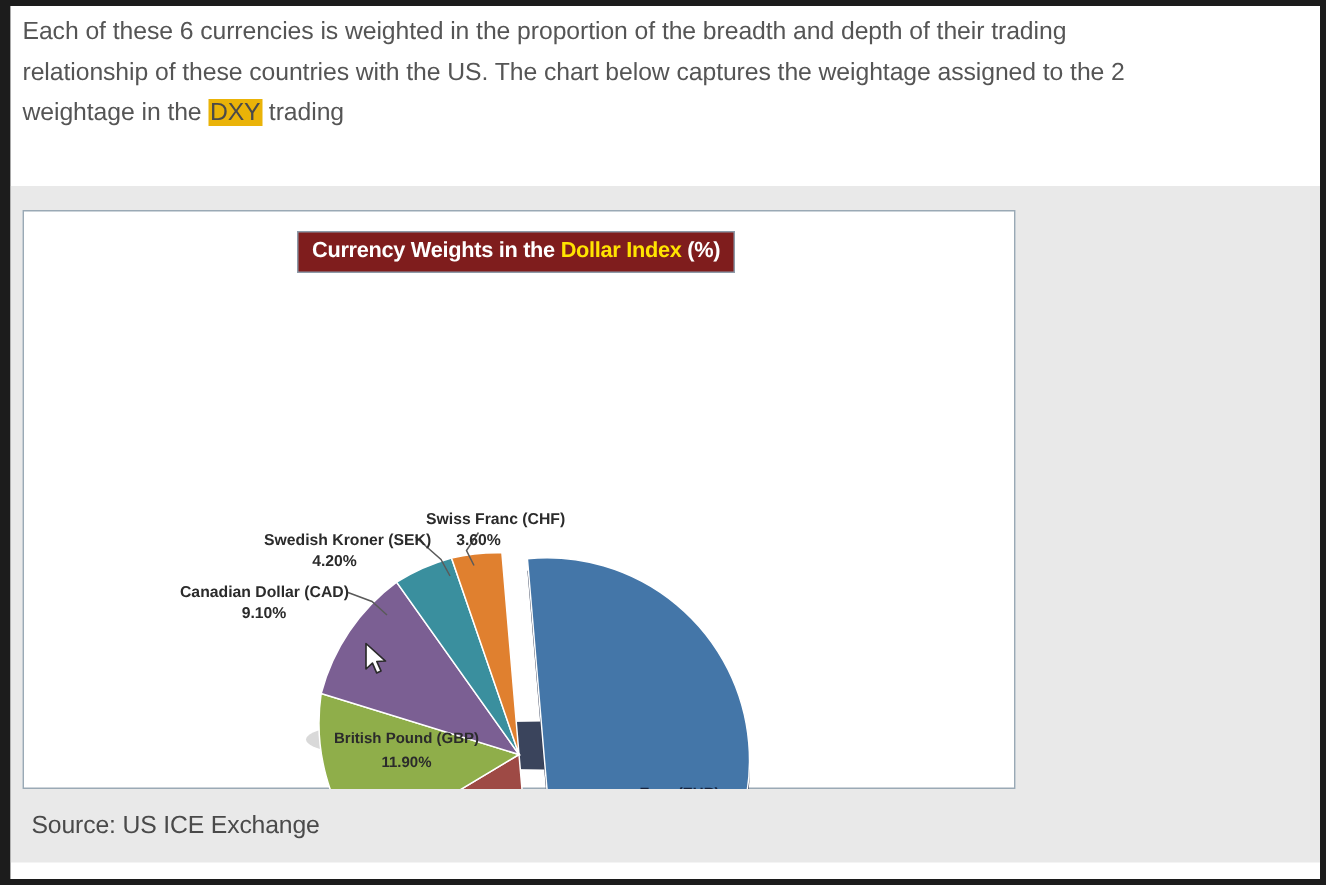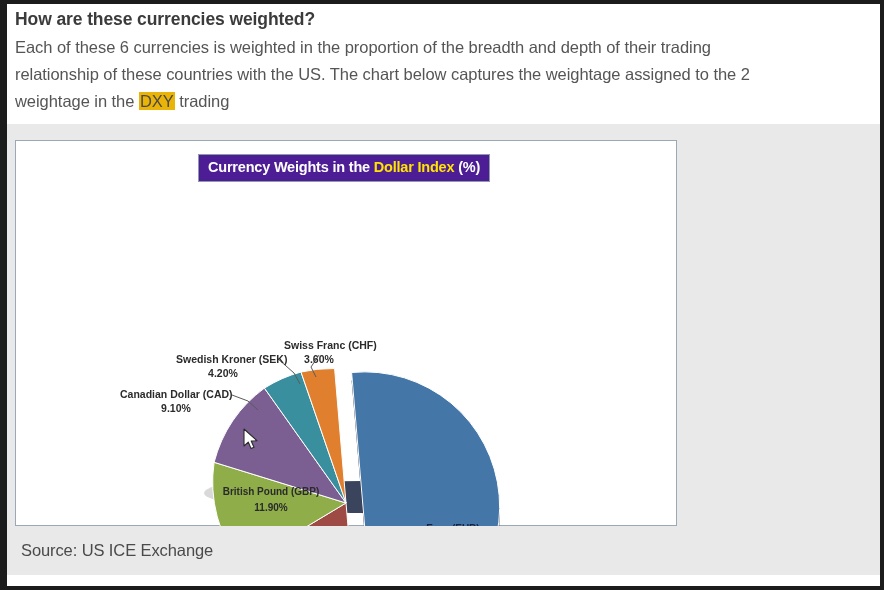--- a/index.html
+++ b/index.html
@@ -70,21 +70,21 @@
     background: #ffffff;
     border: 1px solid #9aa9b5;
     box-sizing: border-box;
   }
 
   
   #chart-title {
     position: absolute;
     left: 182px;
     top: 13px;
-    background: #4c1d95;
+    background: #7f1d1d;
     color: #ffffff;
     font-size: 14.5px;
     font-weight: bold;
     padding: 4px 9px 5px 9px;
     line-height: 17px;
     white-space: nowrap;
     letter-spacing: -0.2px;
     border: 1px solid #8d9aa8;
   }
   #chart-title .accent { color: #ffe400; }
@@ -153,21 +153,20 @@
     pointer-events: none;
   }
 </style>
 </head>
 <body>
 
 <div id="page">
  <div id="inner">
 
   <div class="intro">
-    <p class="intro-title">How are these currencies weighted?</p>
     <p class="intro-body">
       <span>Each of these 6 currencies is weighted in the proportion of the breadth and depth of their trading</span><br>
       <span>relationship of these countries with the US. The chart below captures the weightage assigned to the 2</span><br>
       <span>weightage in the </span><span class="hl">DXY</span><span> trading</span>
     </p>
   </div>
 
   <div id="grey-bg"></div>
 
   <div id="chart-frame">

